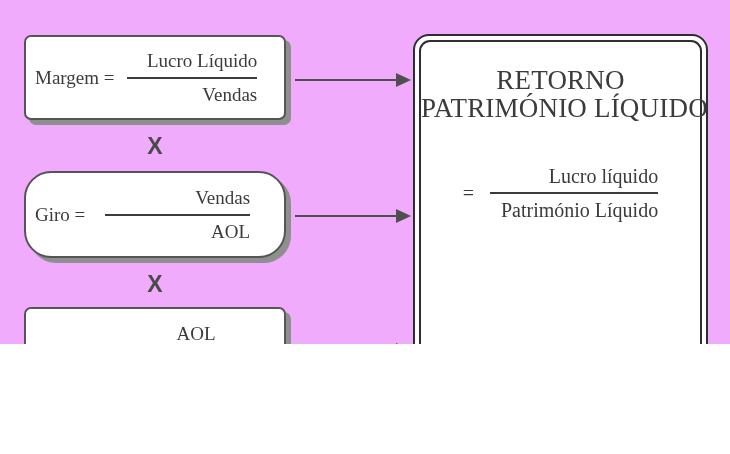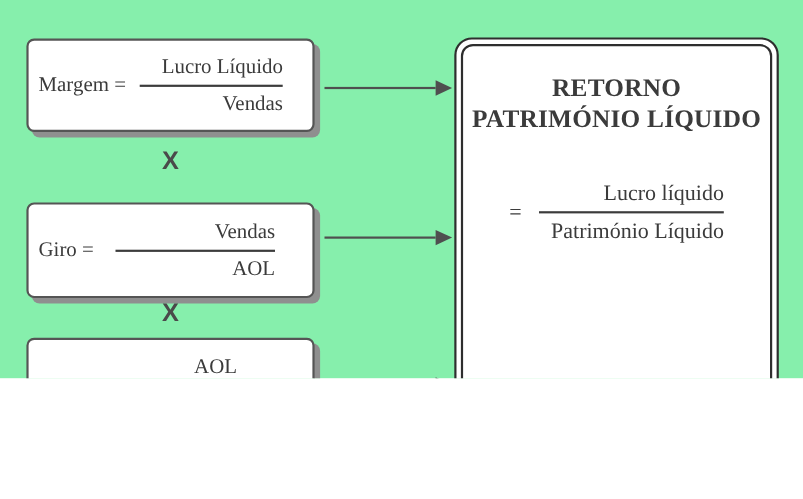--- a/index.html
+++ b/index.html
@@ -1,20 +1,20 @@
 <!DOCTYPE html>
 <html><head>
 <meta charset="utf-8">
 <style>
   html, body { margin: 0; padding: 0; background: #ffffff; }
   .canvas {
     position: relative;
     width: 730px;
     height: 344px;
-    background: #86efac;
+    background: #f0abfc;
     font-family: "Liberation Serif", "DejaVu Serif", serif;
     color: #3b3b3b;
     overflow: hidden;
   }
 
   
   .factor-box {
     position: absolute;
     left: 24px;
     width: 262px;
@@ -22,21 +22,21 @@
     background: #ffffff;
     border: 2px solid #555555;
     border-radius: 7px;
     box-shadow: 5px 5px 0 0 #8f8f8f;
     display: flex;
     align-items: center;
     padding-left: 9px;
     padding-right: 14px;
   }
   .b1 { top: 35px;  height: 85px; }
-  .b2 { top: 184px; height: 87px; }
+  .b2 { top: 171px; height: 87px; border-radius: 27px; }
   .b3 { top: 307px; height: 87px; }
 
   .factor-label {
     flex: 0 0 auto;
     font-size: 19px;
     white-space: nowrap;
   }
   .frac-wrap {
     flex: 1 1 auto;
     display: flex;
@@ -117,24 +117,23 @@
   .result-inner {
     box-sizing: border-box;
     width: 100%;
     height: 100%;
     border: 2px solid #2e2e2e;
     border-radius: 11px;
     padding-top: 24px;
   }
   .result-title {
     text-align: center;
-    font-size: 23px;
+    font-size: 27px;
     line-height: 28px;
     letter-spacing: 0.2px;
-    font-weight: bold;
   }
   .result-title div { white-space: nowrap; }
   .result-formula {
     margin-top: 42px;
     display: flex;
     justify-content: center;
     align-items: center;
   }
   .equals {
     font-size: 20px;

